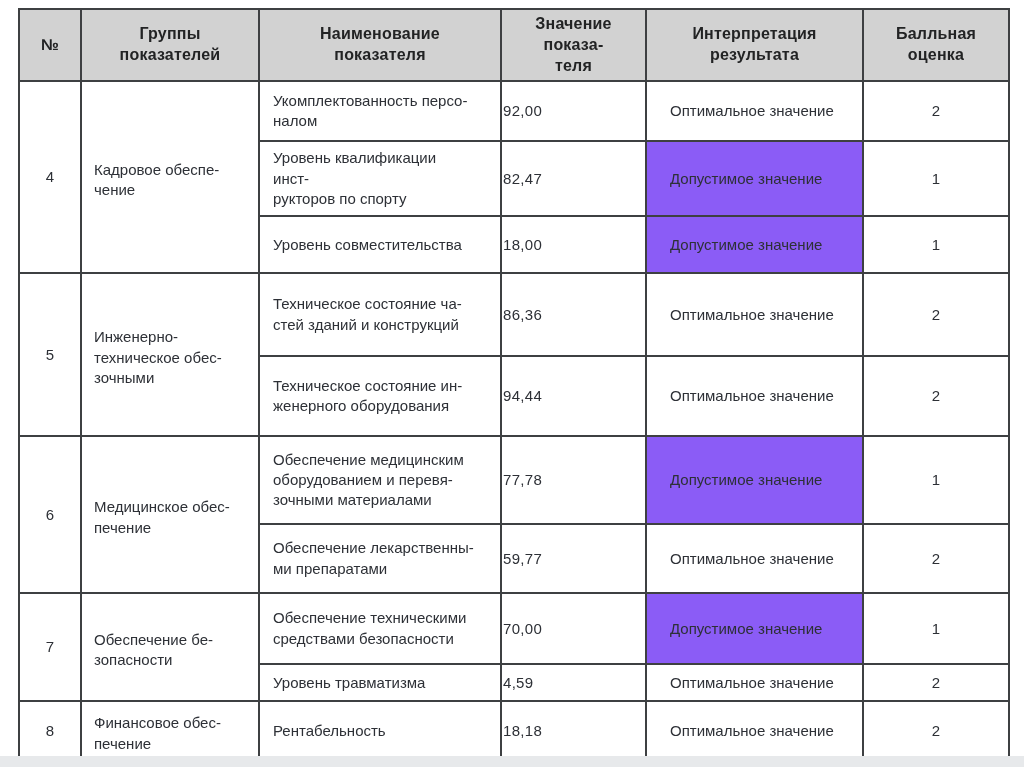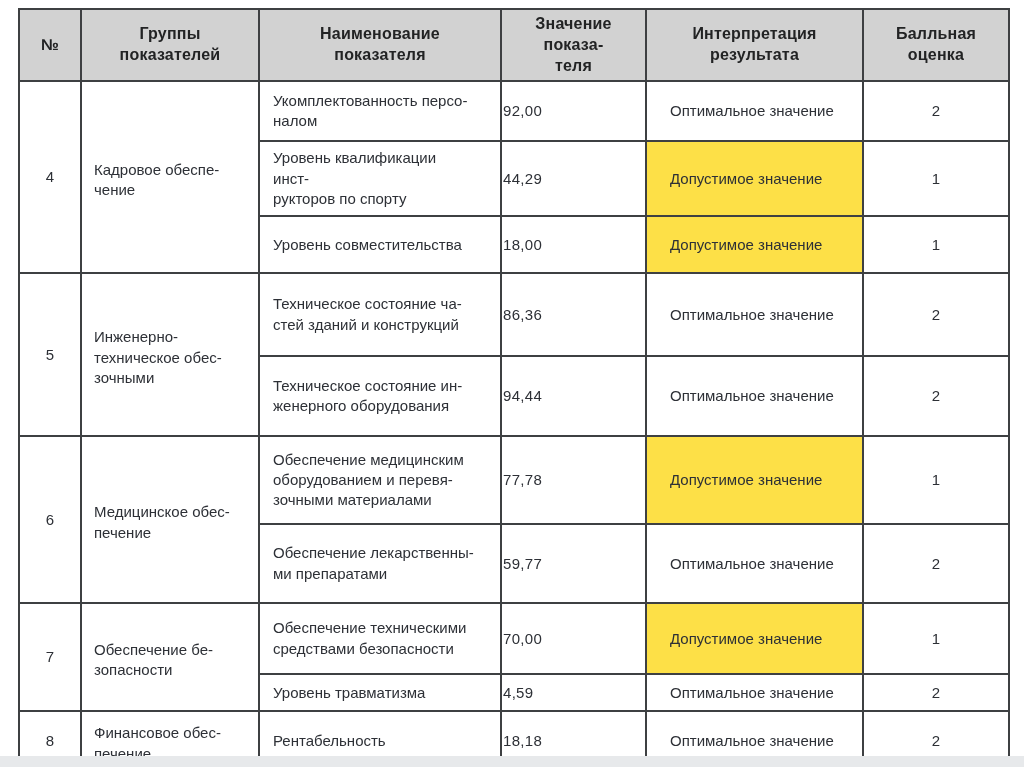--- a/index.html
+++ b/index.html
@@ -46,30 +46,30 @@
     line-height: 1.35;
     color: #2d3036;
     background: #ffffff;
   }
   .c-num   { text-align: center; }
   .c-group { text-align: left; padding: 6px 10px 0 12px; white-space: pre-line; }
   .c-ind   { text-align: left; padding: 6px 24px 6px 13px; white-space: pre-line; }
   .c-val   { text-align: left; letter-spacing: 0.3px; }
   .c-interp{ text-align: left; padding: 6px 10px 6px 23px; font-size: 14.5px;
              background: #e4e6e6; }
-  .c-interp[data-type="allowed"] { background: #fde047; }
+  .c-interp[data-type="allowed"] { background: #8b5cf6; }
   .c-score { text-align: center; }
 
   tr.h-head { height: 72px; }
   tr.h60 { height: 60px; }
   tr.h57 { height: 57px; border-radius: 21px; }
   tr.h83 { height: 83px; }
   tr.h80 { height: 80px; border-radius: 23px; }
   tr.h88 { height: 88px; }
-  tr.h69 { height: 79px; border-radius: 17px; }
+  tr.h69 { height: 69px; border-radius: 17px; }
   tr.h71 { height: 71px; }
   tr.h37 { height: 37px; }
   tr.h59 { height: 59px; }
 
   .bottom-strip {
     position: absolute;
     left: 0;
     right: 0;
     bottom: 0;
     height: 11px;
@@ -113,21 +113,21 @@
 чение</td>
         <td class="c-ind">Укомплектованность персо-
 налом</td>
         <td class="c-val">92,00</td>
         <td class="c-interp" data-type="optimal">Оптимальное значение</td>
         <td class="c-score">2</td>
       </tr>
       <tr class="h60">
         <td class="c-ind">Уровень квалификации инст-
 рукторов по спорту</td>
-        <td class="c-val">44,29</td>
+        <td class="c-val">82,47</td>
         <td class="c-interp" data-type="allowed">Допустимое значение</td>
         <td class="c-score">1</td>
       </tr>
       <tr class="h57">
         <td class="c-ind">Уровень совместительства</td>
         <td class="c-val">18,00</td>
         <td class="c-interp" data-type="allowed">Допустимое значение</td>
         <td class="c-score">1</td>
       </tr>
 

